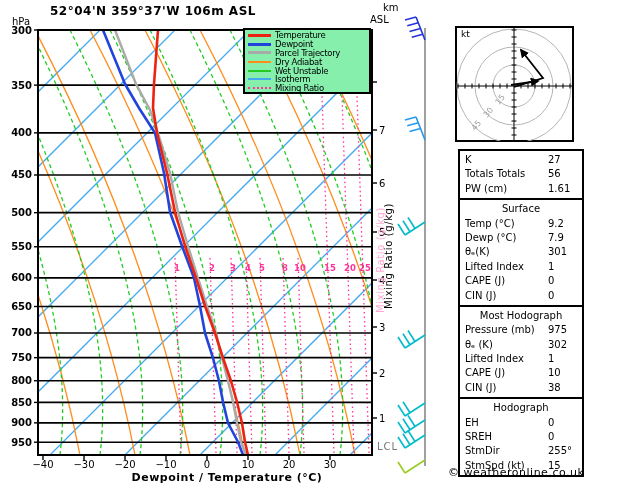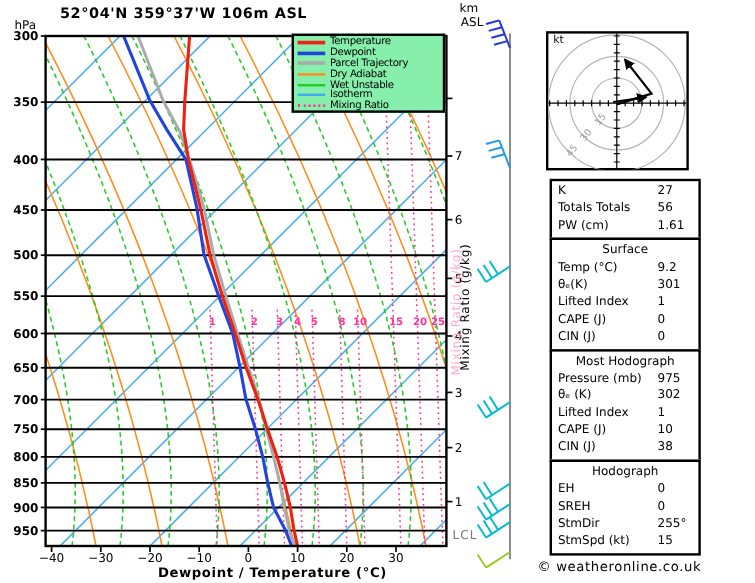--- a/index.html
+++ b/index.html
@@ -282,21 +282,21 @@
         <text x="487.26" y="118.08" fill="#999" font-size="8" font-family="DejaVu Sans, sans-serif" transform="rotate(-52 487.26 118.08)">30</text>
         <text x="475.38" y="131.04" fill="#999" font-size="8" font-family="DejaVu Sans, sans-serif" transform="rotate(-52 475.38 131.04)">45</text>
         <polyline points="514,87 543,78 521,50" fill="none" stroke="#000" stroke-width="1.8" marker-end="url(#arr)"></polyline>
         <line x1="511" y1="85" x2="538" y2="81" stroke="#000" stroke-width="1.8" marker-end="url(#arr)"></line>
       </g>
     </svg>
 
   <div class="abs toplabel" style="left:12px;top:16px;text-align:center;">hPa</div>
   <div class="abs title" style="left:50px;top:4px;">52°04'N 359°37'W 106m ASL</div>
   <div class="abs toplabel" style="left:383px;top:2px;">km</div>
-  <div class="abs toplabel" style="left:384px;top:14px;text-align:center;">ASL</div>
+  <div class="abs toplabel" style="left:370px;top:14px;text-align:center;">ASL</div>
 
   <div class="abs legend">
     <div class="lrow">
         <span class="sw" style="border-top: 3px solid rgb(238, 34, 17);"></span>
         <span class="ltext">Temperature</span>
       </div>
     <div class="lrow">
         <span class="sw" style="border-top: 3px solid rgb(34, 68, 221);"></span>
         <span class="ltext">Dewpoint</span>
       </div>
@@ -333,20 +333,21 @@
 
   <div class="abs tables">
     <div class="tbox">
       <div class="trow"><span>K</span><span class="tv">27</span></div>
       <div class="trow"><span>Totals Totals</span><span class="tv">56</span></div>
       <div class="trow"><span>PW (cm)</span><span class="tv">1.61</span></div>
     </div>
     <div class="tbox">
       <div class="thead">Surface</div>
       <div class="trow"><span>Temp (°C)</span><span class="tv">9.2</span></div>
+      <div class="trow"><span>Dewp (°C)</span><span class="tv">7.9</span></div>
       <div class="trow"><span>θₑ(K)</span><span class="tv">301</span></div>
       <div class="trow"><span>Lifted Index</span><span class="tv">1</span></div>
       <div class="trow"><span>CAPE (J)</span><span class="tv">0</span></div>
       <div class="trow"><span>CIN (J)</span><span class="tv">0</span></div>
     </div>
     <div class="tbox">
       <div class="thead">Most Hodograph</div>
       <div class="trow"><span>Pressure (mb)</span><span class="tv">975</span></div>
       <div class="trow"><span>θₑ (K)</span><span class="tv">302</span></div>
       <div class="trow"><span>Lifted Index</span><span class="tv">1</span></div>

